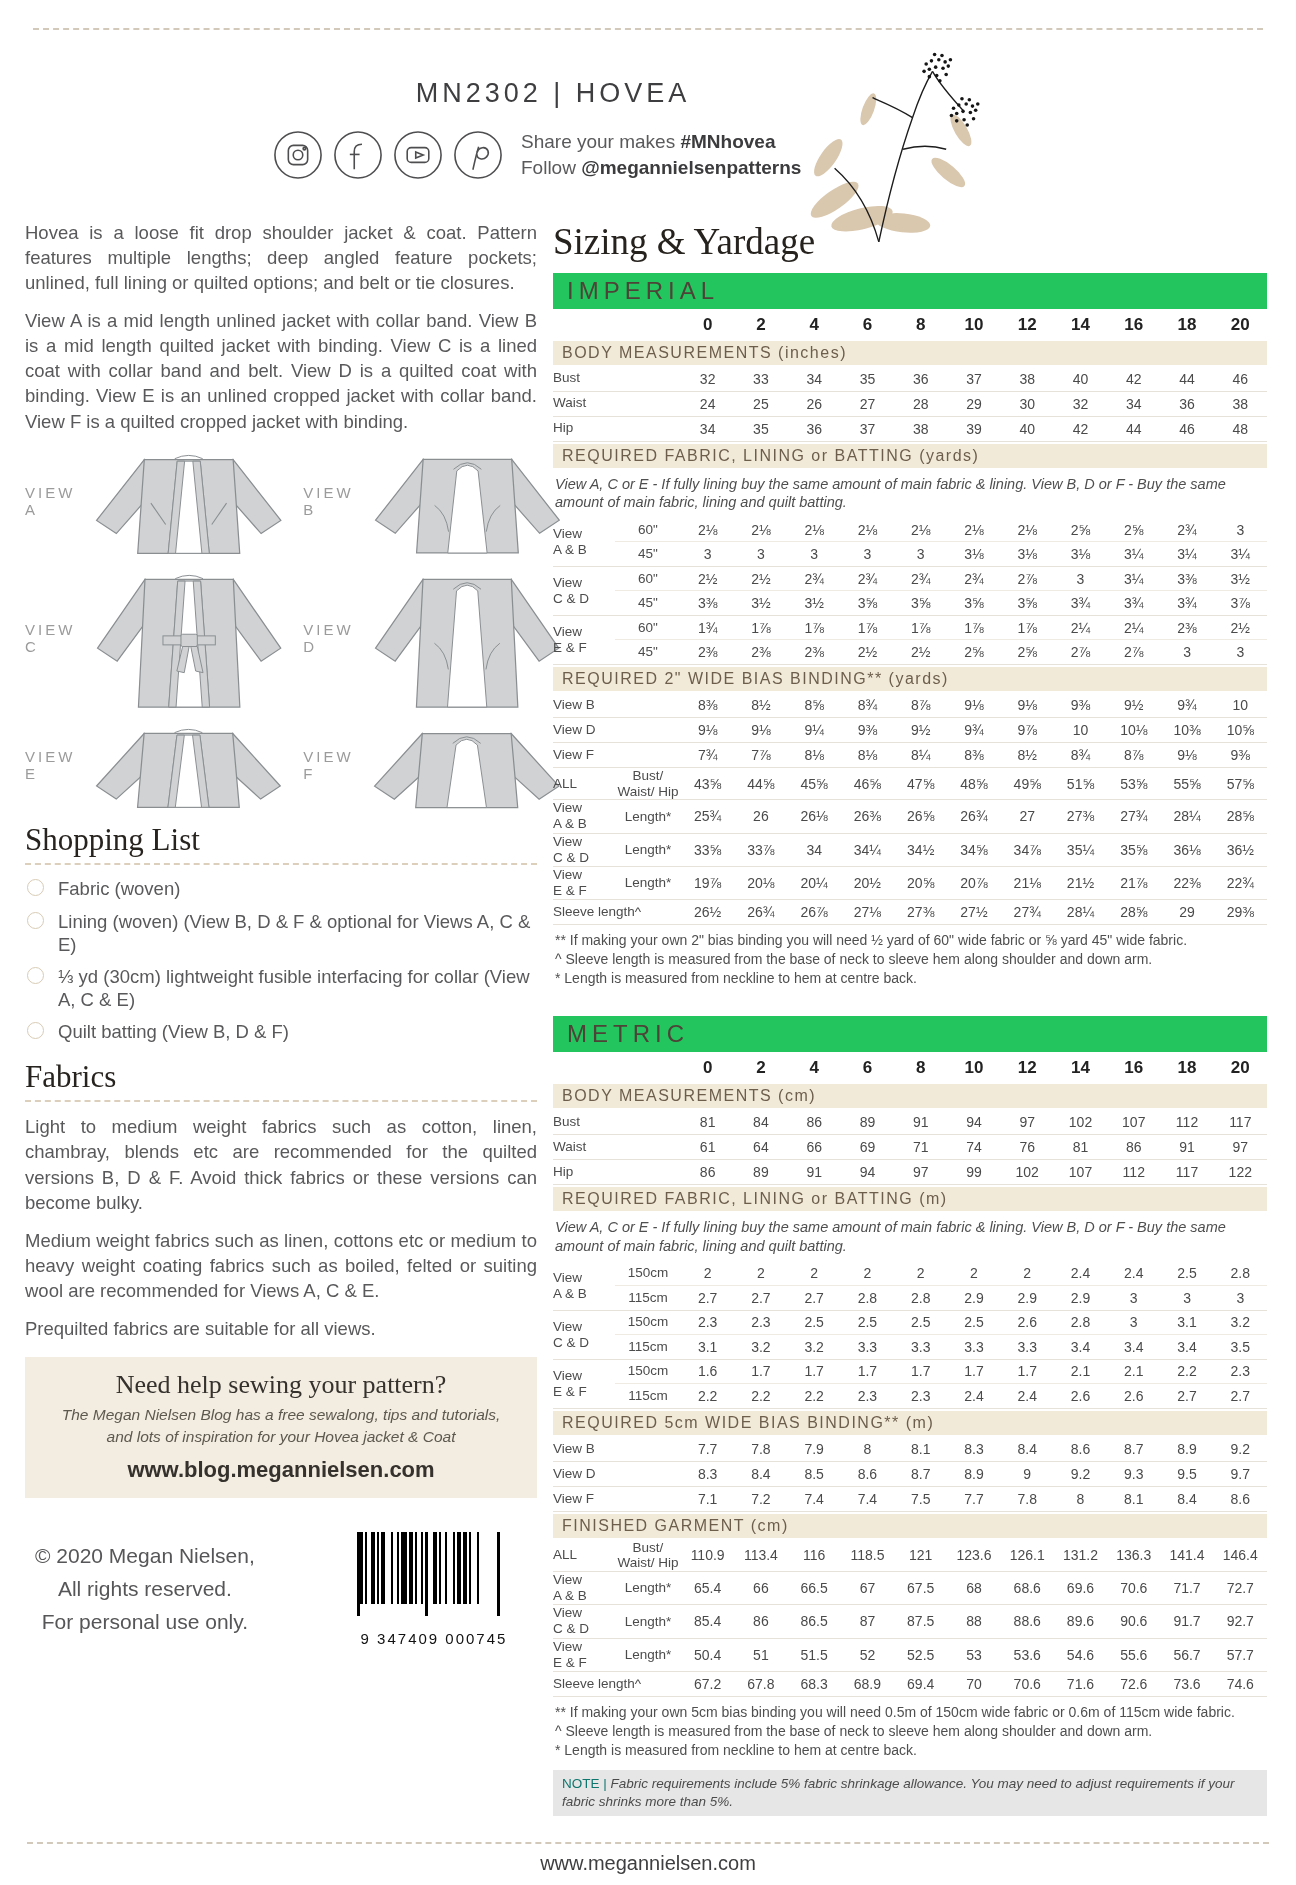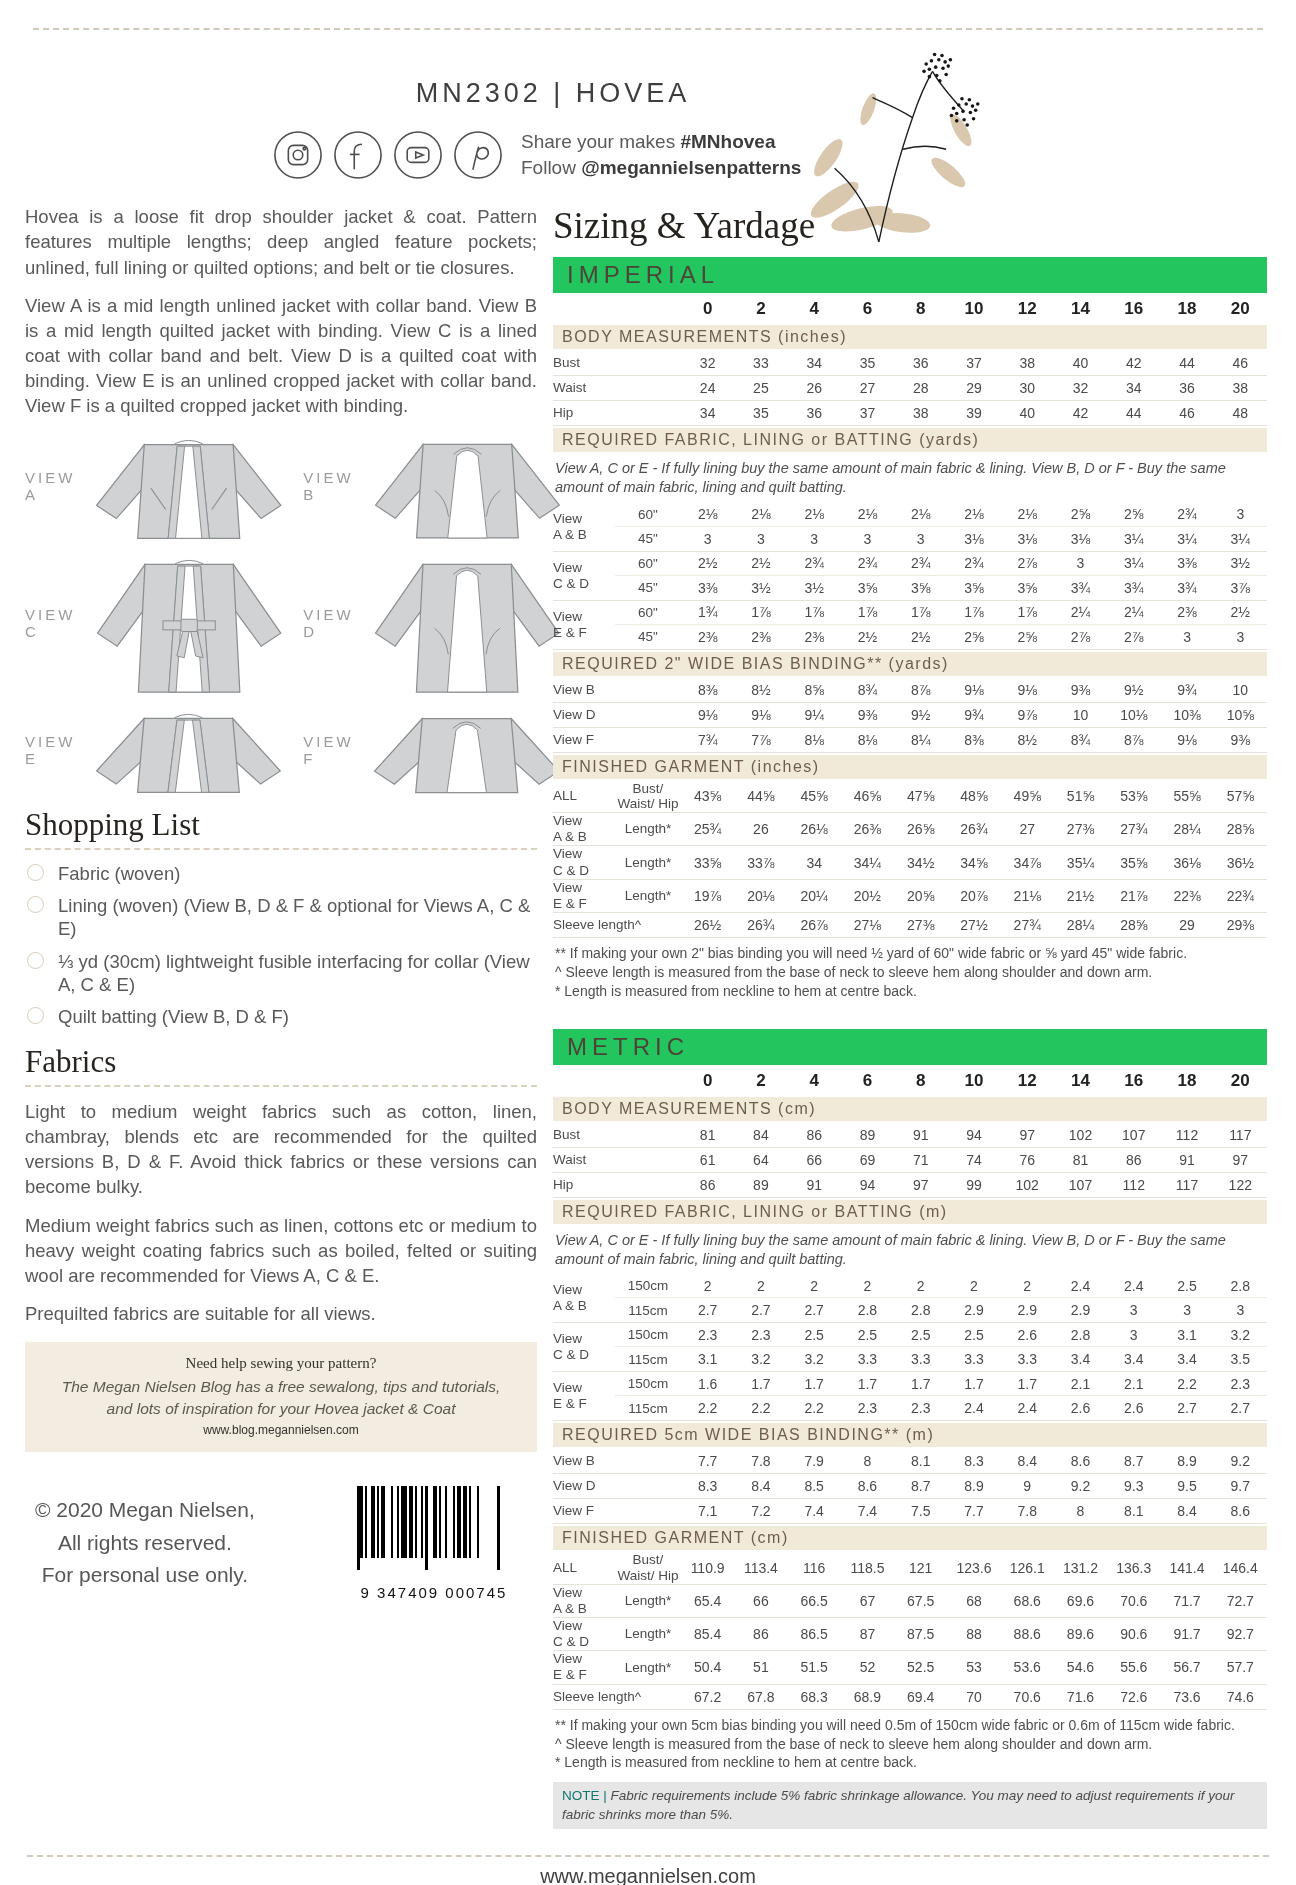--- a/index.html
+++ b/index.html
@@ -39,23 +39,23 @@
                 color:#27231f; margin-top:4px; }
   .h-dash { border-bottom:2px dashed #dcd0bd; margin:5px 0 12px 0; }
 
   .checklist { margin-bottom:16px; }
   .check-item { display:flex; align-items:flex-start; font-size:18.5px; color:#59595b;
                 margin-bottom:9px; line-height:1.25; }
   .check-circle { flex:0 0 17px; width:17px; height:17px; border:1.6px solid #d9cbb5;
                   border-radius:50%; margin:2px 14px 0 2px; }
 
   .help-box { background:#f2ece1; text-align:center; padding:13px 30px 15px 30px; margin-top:16px; }
-  .help-title { font-family:"Liberation Serif", serif; font-size:15px; color:#35312c; font-weight:normal; }
+  .help-title { font-family:"Liberation Serif", serif; font-size:26px; color:#35312c; font-weight:normal; }
   .help-body { font-style:italic; font-size:15.5px; color:#5e594f; line-height:1.4; margin-top:4px; }
-  .help-url { font-size:12px; font-weight:normal; color:#35312c; margin-top:3px; }
+  .help-url { font-size:22px; font-weight:bold; color:#35312c; margin-top:9px; }
 
   .bottom-left { display:flex; align-items:center; justify-content:space-between;
                  margin-top:34px; padding:0 18px 0 10px; }
   .copyright { font-size:21px; line-height:1.55; color:#565658; text-align:center; }
   .barcode { text-align:center; }
   .barcode-num { font-size:15px; color:#111; letter-spacing:2px; margin-top:2px; }
 
   
   .sizing-title { font-family:"Liberation Serif", serif; font-weight:normal; font-size:37px;
                   color:#26221e; margin-bottom:10px; }
@@ -590,21 +590,20 @@
                   <div class="vcell">8¼</div>
                   <div class="vcell">8⅜</div>
                   <div class="vcell">8½</div>
                   <div class="vcell">8¾</div>
                   <div class="vcell">8⅞</div>
                   <div class="vcell">9⅛</div>
                   <div class="vcell">9⅜</div>
                 </div>
               </div>
             </div>
-            <div class="secband">FINISHED GARMENT (inches)</div>
             <div class="tgroup">
               <div class="glabel">
                 <div>ALL</div>
               </div>
               <div class="grows">
                 <div class="trow">
                   <div class="scell">Bust/ Waist/ Hip</div>
                   <div class="vcell">43⅝</div>
                   <div class="vcell">44⅝</div>
                   <div class="vcell">45⅝</div>

